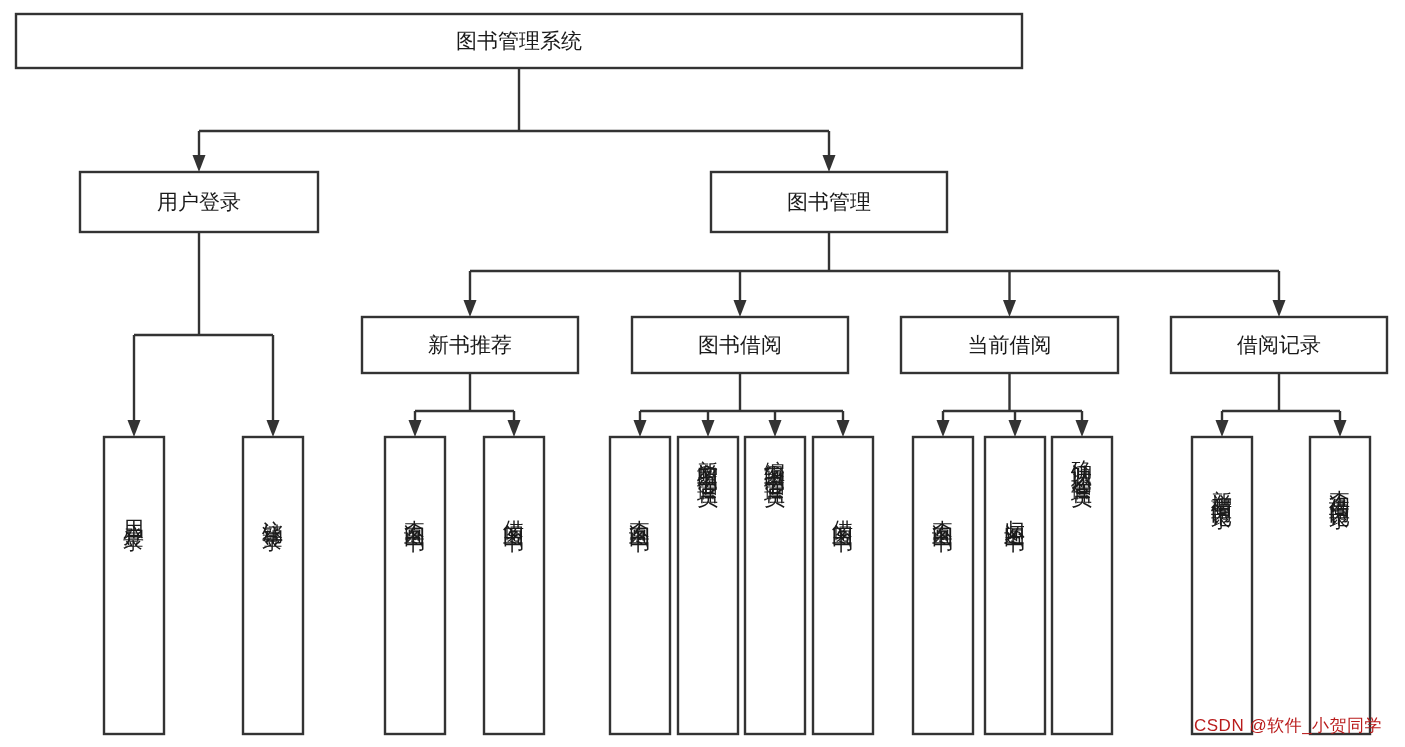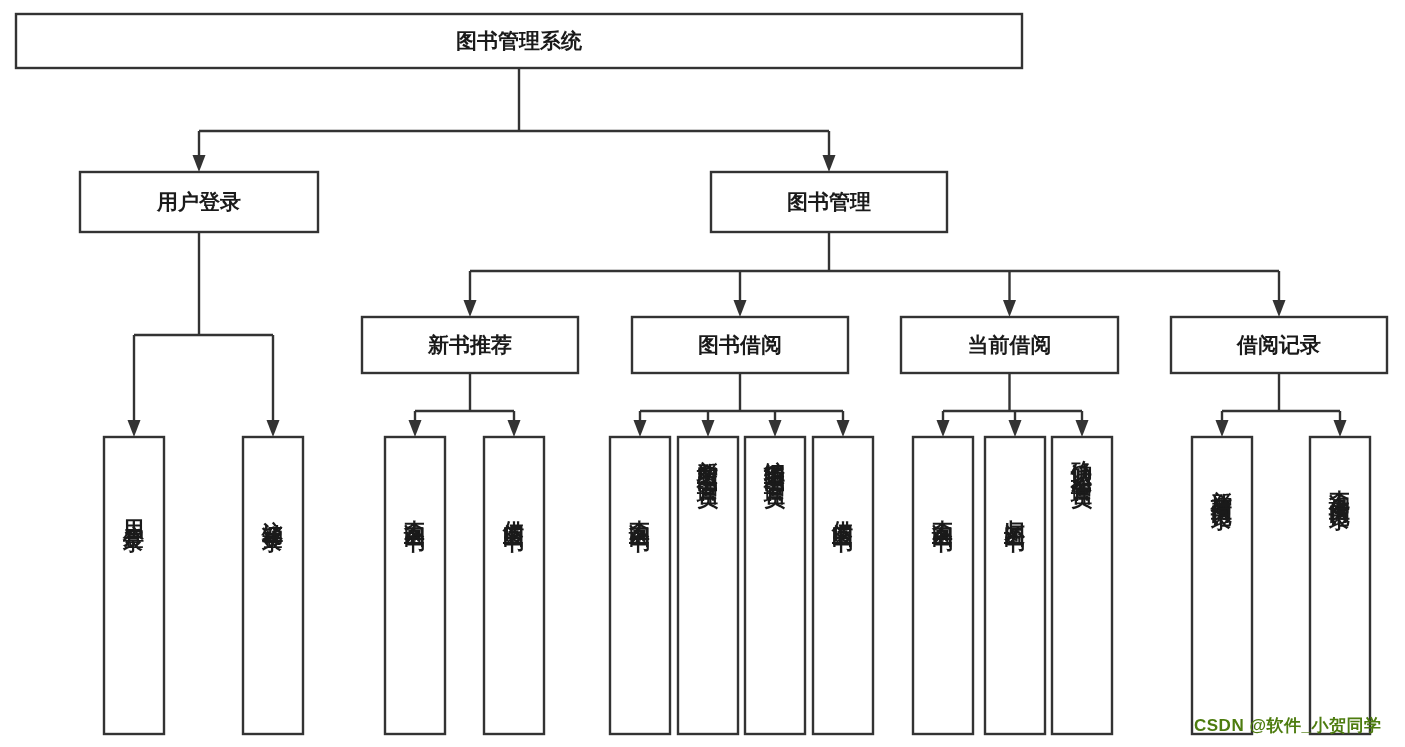--- a/index.html
+++ b/index.html
@@ -11,21 +11,20 @@
     width: 1405px;
     height: 747px;
     font-family: "Liberation Sans", "DejaVu Sans", sans-serif;
     overflow: hidden;
     position: relative;
   }
   #diagram-root {
     position: relative;
     width: 1405px;
     height: 527px;
-    font-weight: bold;
   }
   svg.flow {
     position: absolute;
     top: 0;
     left: 0;
     width: 1405px;
     height: 747px;
   }
   .node-box {
     fill: #ffffff;
@@ -63,21 +62,21 @@
     font-size: 21px;
     line-height: 1;
     letter-spacing: 4px;
     color: #1a1a1a;
     white-space: nowrap;
   }
   .watermark {
     position: absolute;
     font-family: "Liberation Sans", "DejaVu Sans", sans-serif;
     font-size: 17px;
-    color: #4d7c0f;
+    color: #b91c1c;
     white-space: nowrap;
     letter-spacing: 0.5px;
   }
 </style>
 </head>
 <body>
 
 <div id="diagram-root">
 
   <svg class="flow" viewBox="0 0 1405 747" xmlns="http://www.w3.org/2000/svg">

